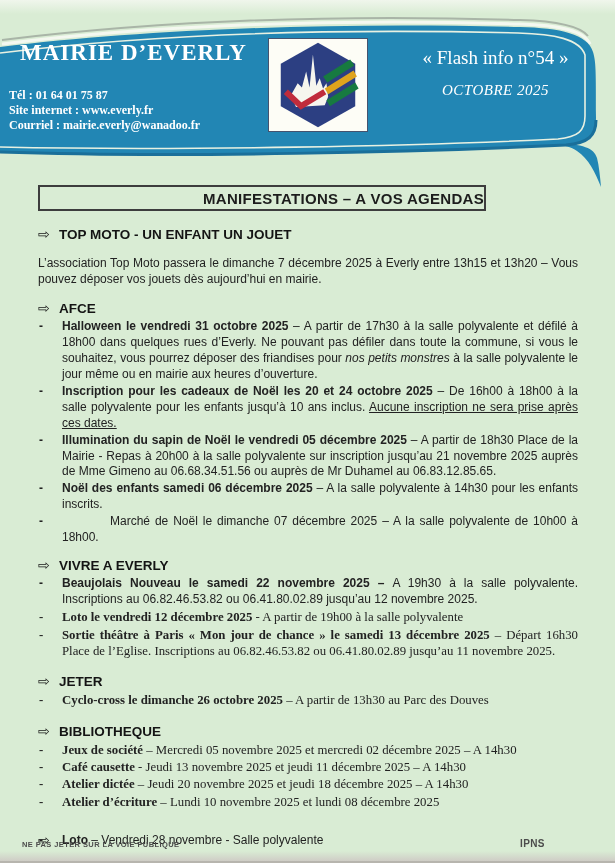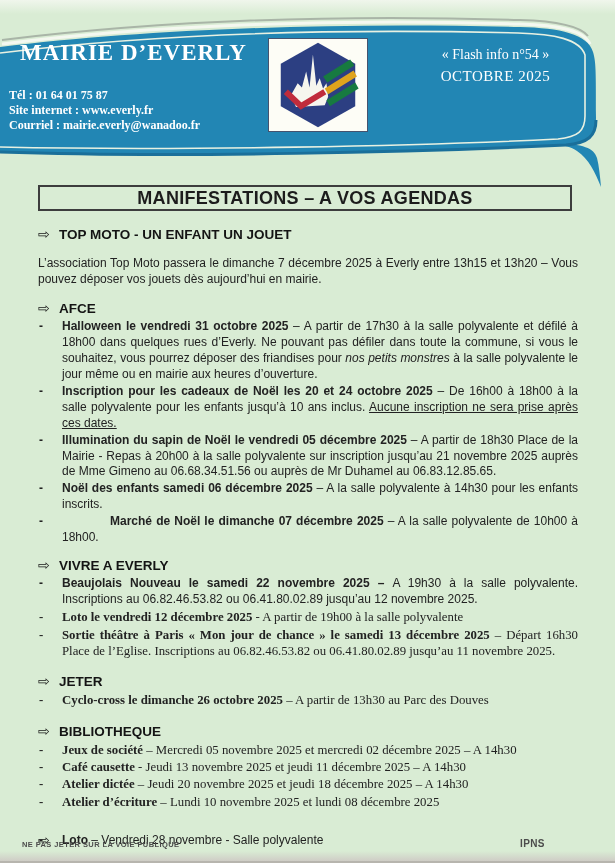--- a/index.html
+++ b/index.html
@@ -12,29 +12,29 @@
   
   .header-area{position:absolute;top:0;left:0;width:562px;height:200px;}
   .header-area svg{position:absolute;top:0;left:0;}
   .mairie-title{position:absolute;left:20px;top:40px;color:#fff;
         font-family:"Liberation Serif",serif;font-weight:bold;font-size:23px;letter-spacing:1px;}
   .contact{position:absolute;left:9px;top:88px;color:#fff;
         font-family:"Liberation Serif",serif;font-weight:bold;font-size:12px;line-height:15px;}
   .contact span{display:block;}
   .flash-box{position:absolute;left:408px;top:47px;width:175px;text-align:center;color:#fff;
         font-family:"Liberation Serif",serif;}
-  .flash-line1{font-size:14px;}
-  .flash-line2{font-size:15px;margin-top:5px;letter-spacing:0.5px;}
+  .flash-line1{font-size:19px;}
+  .flash-line2{font-size:15px;margin-top:13px;letter-spacing:0.5px;font-style:italic;}
   .logo-box{position:absolute;left:268px;top:38px;width:100px;height:94px;background:#fdfdf6;
         border:1px solid #45536e;box-sizing:border-box;padding:2px;}
   .logo-box svg{position:static;width:100%;height:100%;}
   
-  .title-box{position:absolute;left:38px;top:185px;width:534px;height:26px;
-        border:2px solid #3d3d3d;box-sizing:border-box;display:flex;align-items:center;justify-content:center;
-        font-weight:bold;font-size:18px;color:#1c1c1c;letter-spacing:0.3px;}
+  .title-box{position:absolute;left:38px;top:185px;width:448px;height:26px;
+        border:2px solid #3d3d3d;box-sizing:border-box;display:flex;align-items:center;justify-content:flex-end;
+        font-weight:bold;font-size:15px;color:#1c1c1c;letter-spacing:0.3px;}
   
   .content{position:absolute;left:38px;top:222px;width:540px;color:#222;}
   .section{margin-top:13px;}
   .section.s0{margin-top:5px;}
   .section.s2{margin-top:12px;}
   .section.s3{margin-top:15px;}
   .section.s4{margin-top:15px;}
   .section.s5{margin-top:23px;}
   .sec-heading{position:relative;padding-left:21px;font-weight:bold;font-size:13.5px;color:#141414;margin-bottom:3px;}
   .arrow{position:absolute;left:0;top:-1px;font-size:14px;font-weight:normal;color:#141414;}
@@ -105,21 +105,21 @@
       <div class="section s0">
         <div class="sec-heading"><span class="arrow">⇨</span><span>TOP MOTO - UN ENFANT UN JOUET</span></div>
         <div class="intro"><span>L’association Top Moto passera le dimanche 7 décembre 2025 à Everly entre 13h15 et 13h20 – Vous pouvez déposer vos jouets dès aujourd’hui en mairie.</span></div>
       </div>
       <div class="section s1">
         <div class="sec-heading"><span class="arrow">⇨</span><span>AFCE</span></div>
         <div class="item"><span class="dash">-</span><span><span style="font-weight: bold;">Halloween le vendredi 31 octobre 2025 </span><span>– A partir de 17h30 à la salle polyvalente et défilé à 18h00 dans quelques rues d’Everly. Ne pouvant pas défiler dans toute la commune, si vous le souhaitez, vous pourrez déposer des friandises pour </span><span style="font-style: italic;">nos petits monstres</span><span> à la salle polyvalente le jour même ou en mairie aux heures d’ouverture.</span></span></div>
         <div class="item"><span class="dash">-</span><span><span style="font-weight: bold;">Inscription pour les cadeaux de Noël les 20 et 24 octobre 2025 </span><span>– De 16h00 à 18h00 à la salle polyvalente pour les enfants jusqu’à 10 ans inclus. </span><span style="text-decoration: underline;">Aucune inscription ne sera prise après ces dates.</span></span></div>
         <div class="item"><span class="dash">-</span><span><span style="font-weight: bold;">Illumination du sapin de Noël le vendredi 05 décembre 2025 </span><span>– A partir de 18h30 Place de la Mairie - Repas à 20h00 à la salle polyvalente sur inscription jusqu’au 21 novembre 2025 auprès de Mme Gimeno au 06.68.34.51.56 ou auprès de Mr Duhamel au 06.83.12.85.65.</span></span></div>
         <div class="item"><span class="dash">-</span><span><span style="font-weight: bold;">Noël des enfants samedi 06 décembre 2025 </span><span>– A la salle polyvalente à 14h30 pour les enfants inscrits.</span></span></div>
-        <div class="item"><span class="dash">-</span><span><span style="font-weight: bold; padding-left: 48px;">Marché de Noël le dimanche 07 décembre 2025 </span><span>– A la salle polyvalente de 10h00 à 18h00.</span></span></div>
+        <div class="item"><span class="dash">-</span><span><span style="font-weight: normal; padding-left: 48px;">Marché de Noël le dimanche 07 décembre 2025 </span><span>– A la salle polyvalente de 10h00 à 18h00.</span></span></div>
       </div>
       <div class="section s2">
         <div class="sec-heading"><span class="arrow">⇨</span><span>VIVRE A EVERLY</span></div>
         <div class="item"><span class="dash">-</span><span><span style="font-weight: bold;">Beaujolais Nouveau le samedi 22 novembre 2025 – </span><span>A 19h30 à la salle polyvalente. Inscriptions au 06.82.46.53.82 ou 06.41.80.02.89 jusqu’au 12 novembre 2025.</span></span></div>
         <div class="item serif"><span class="dash">-</span><span><span style="font-weight: bold;">Loto le vendredi 12 décembre 2025 </span><span>- A partir de 19h00 à la salle polyvalente</span></span></div>
         <div class="item serif"><span class="dash">-</span><span><span style="font-weight: bold;">Sortie théâtre à Paris « Mon jour de chance » le samedi 13 décembre 2025 </span><span>– Départ 16h30 Place de l’Eglise. Inscriptions au 06.82.46.53.82 ou 06.41.80.02.89 jusqu’au 11 novembre 2025.</span></span></div>
       </div>
       <div class="section s3">
         <div class="sec-heading"><span class="arrow">⇨</span><span>JETER</span></div>
         <div class="item serif"><span class="dash">-</span><span><span style="font-weight: bold;">Cyclo-cross le dimanche 26 octobre 2025 </span><span>– A partir de 13h30 au Parc des Douves</span></span></div>

